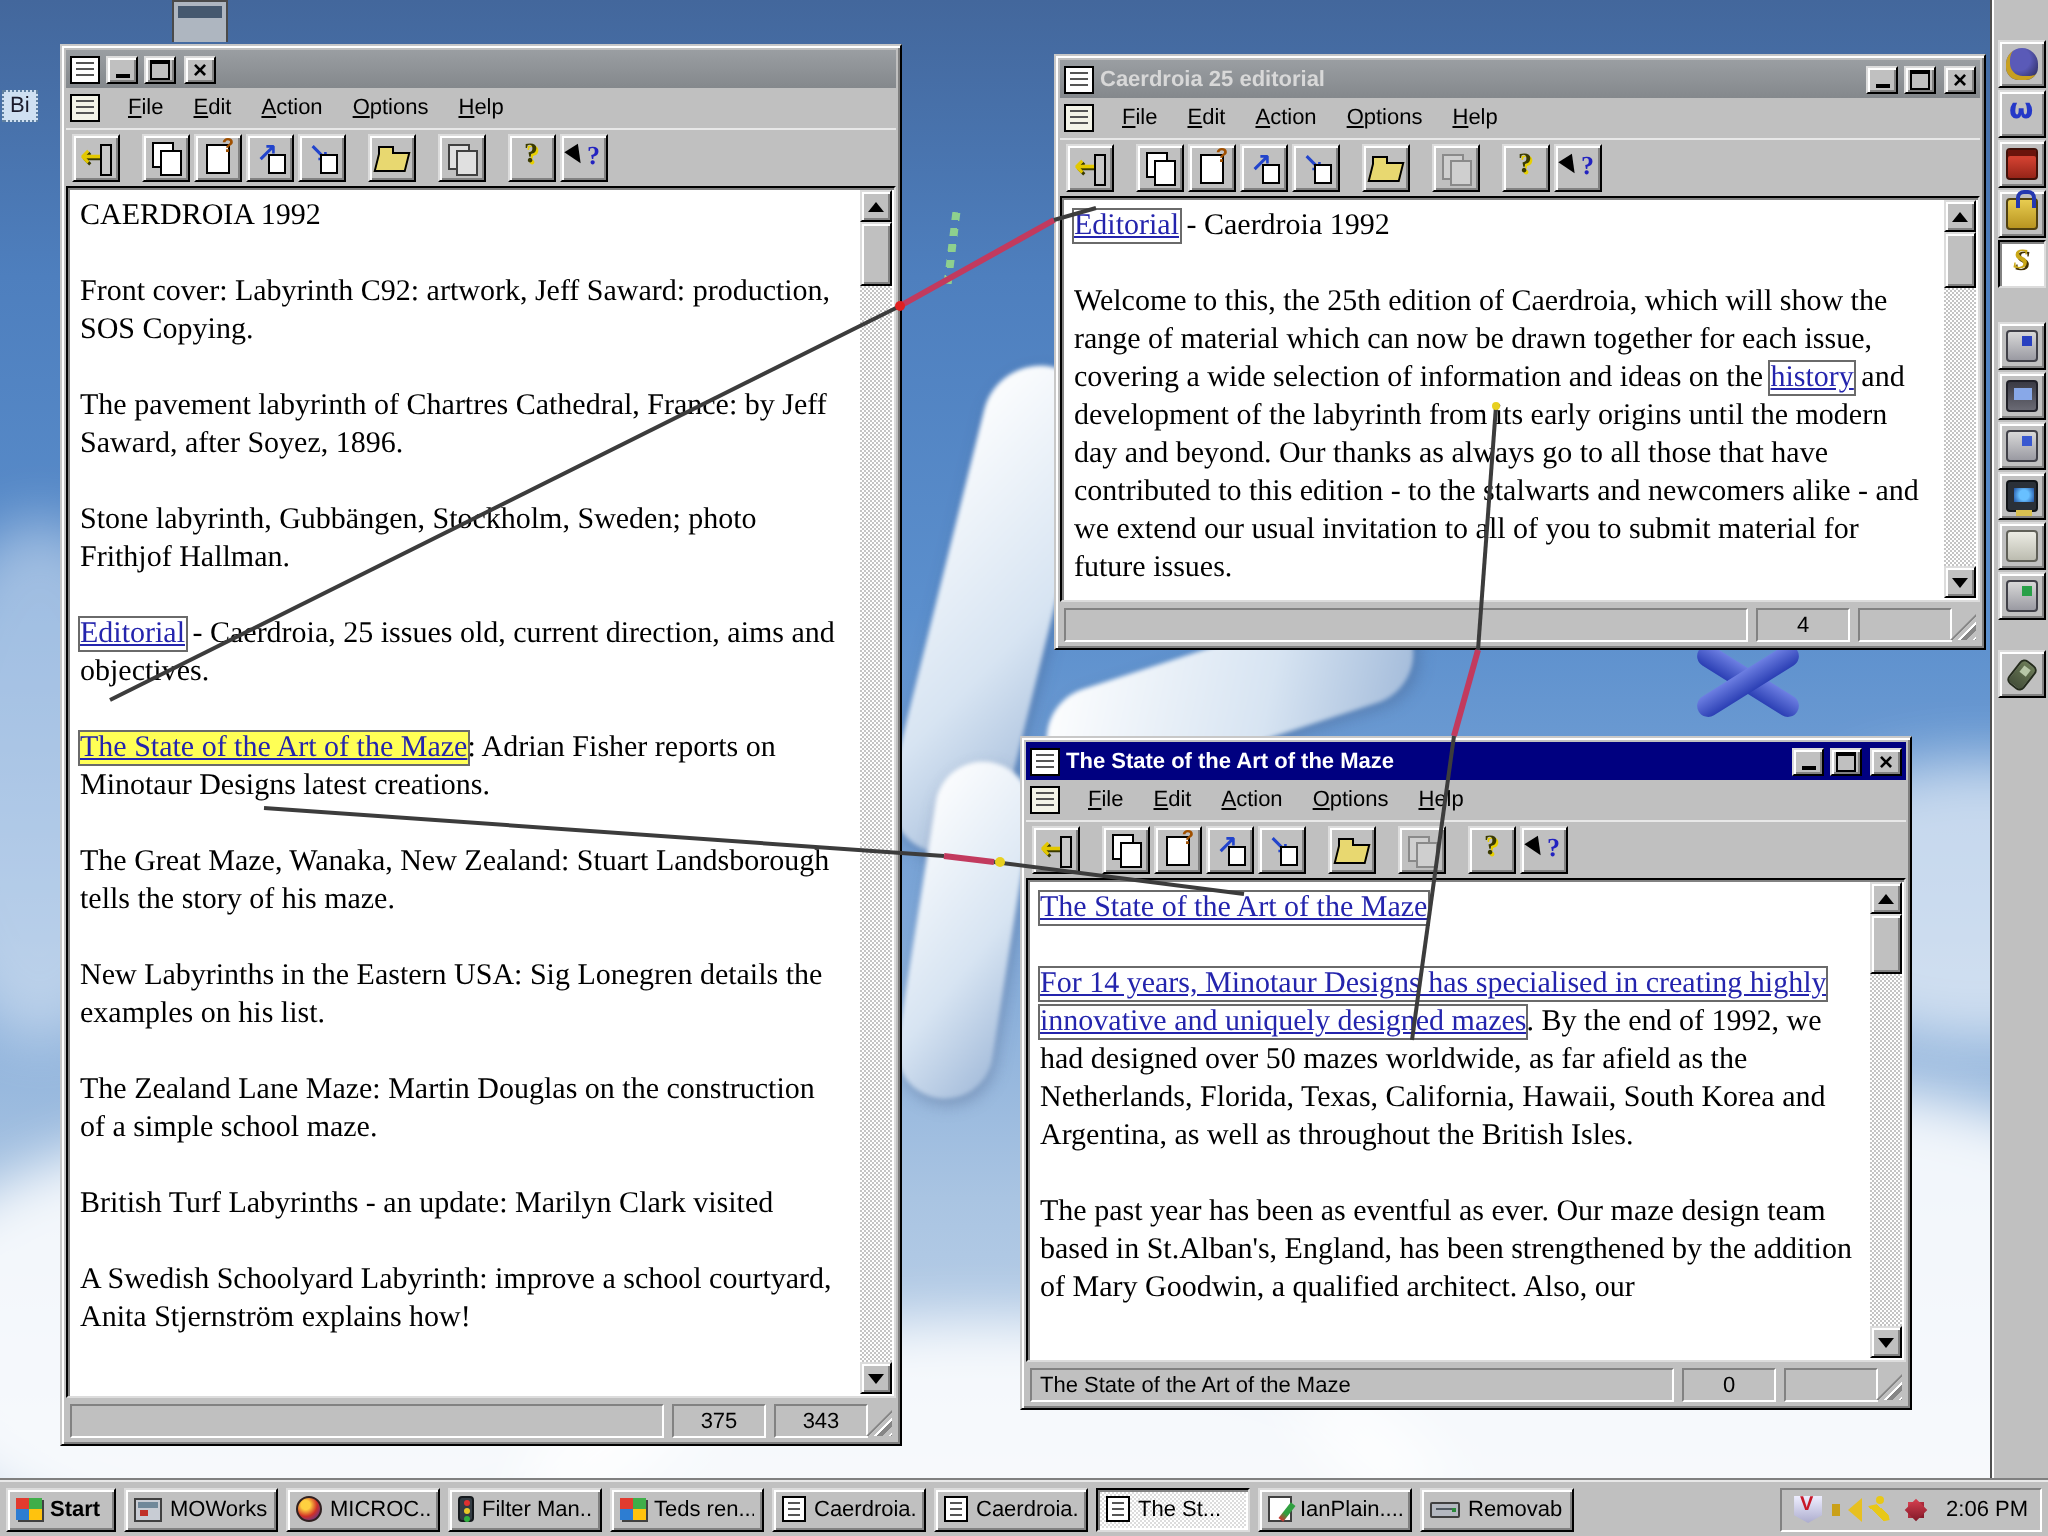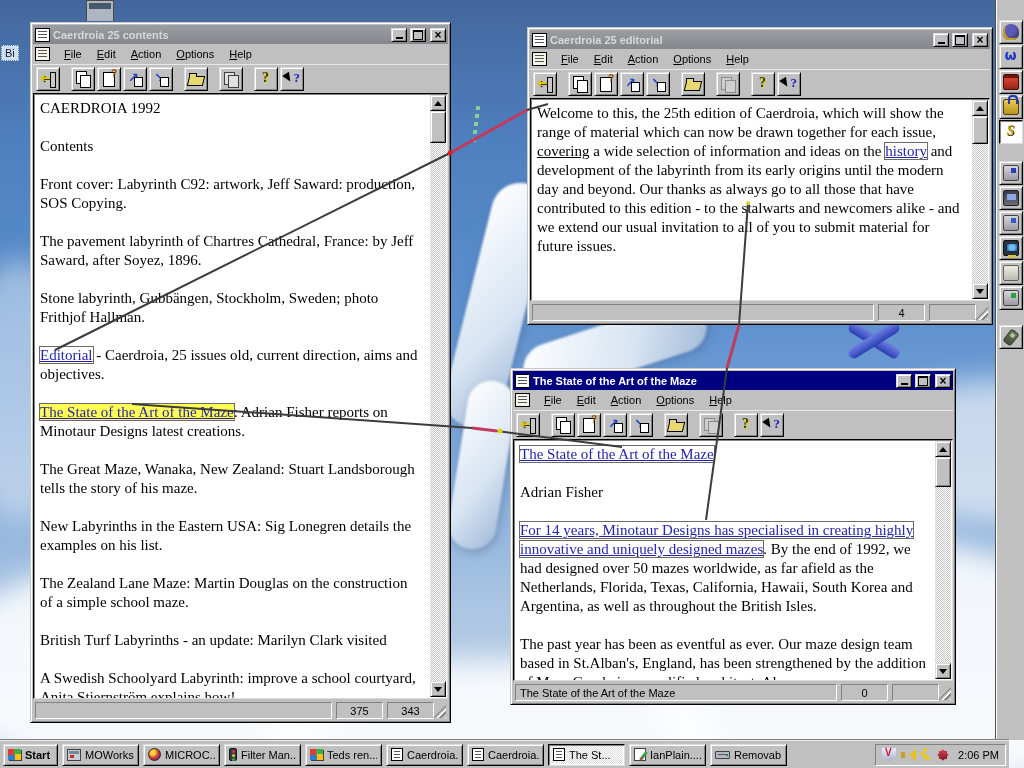--- a/index.html
+++ b/index.html
@@ -94,21 +94,21 @@
     border:4px solid transparent; border-top:9px solid #000; transform:rotate(-32deg); }
 
   .doc-area { flex:1; position:relative; background:#fff; overflow:hidden;
     border:1px solid; border-color:#000 #dcdcdc #dcdcdc #000;
     box-shadow:inset 1px 1px 0 #828282, inset -1px -1px 0 #fff;
     font-family:"Liberation Serif", serif; font-size:15px; line-height:19px; color:#000;
     padding:5px 24px 0 6px; }
   .doc-area p { margin:0 0 19px 0; }
   .dlink { color:#2424ad; text-decoration:underline; outline:1px solid #6a6a6a; outline-offset:0px; }
   .hl { background:#ffff55; }
-  .uline { text-decoration:underline; }
+  .uline { }
 
   .vscroll { position:absolute; top:1px; right:1px; bottom:1px; width:16px;
     background-color:#d6d6d6;
     background-image:conic-gradient(#fff 25%, #c4c4c4 0 50%, #fff 0 75%, #c4c4c4 0);
     background-size:2px 2px; }
   .sb-btn { position:absolute; left:0; width:16px; height:16px; display:grid; place-items:center; }
   .sb-up { top:0; } .sb-down { bottom:0; }
   .sb-up::before   { content:""; width:0; height:0; border:4px solid transparent; border-bottom:5px solid #000; margin-top:-4px; }
   .sb-down::before { content:""; width:0; height:0; border:4px solid transparent; border-top:5px solid #000; margin-bottom:-4px; }
   .sb-thumb { position:absolute; left:0; width:16px; }
@@ -150,21 +150,21 @@
   .ri-monitor::after { content:""; position:absolute; left:3px; top:3px; width:10px; height:7px;
     background:radial-gradient(circle,#68c0ff 0 40%,#2050a0); }
   .ri-monitor::before { content:""; position:absolute; left:4px; bottom:-3px; width:8px; height:3px; background:#d8c050; }
   .ri-disk-light { background:linear-gradient(180deg,#ecece4,#bcbcb0); border:1px solid #606058; }
   .ri-disk-on::after  { background:#28a048; }
   .ri-handheld { width:10px; height:15px; background:linear-gradient(180deg,#6a7a56,#45503a); border:1px solid #242c1c;
     transform:rotate(38deg); border-radius:3px; }
   .ri-handheld::after { content:""; position:absolute; left:2px; top:2px; width:4px; height:4px; background:#b8c8a8; }
 
   
-  .taskbar { position:absolute; left:0; right:15px; bottom:0; height:28px; background:#c0c0c0;
+  .taskbar { position:absolute; left:0; right:0; bottom:0; height:28px; background:#c0c0c0;
     border-top:1px solid #e8e8e8; box-shadow:0 -1px 0 #808080; z-index:100;
     display:flex; align-items:center; padding:0 3px; gap:4px; }
   .task-btn { height:22px; display:flex; align-items:center; gap:4px; padding:0 4px; font-size:11px;
     white-space:nowrap; overflow:hidden; flex:0 0 auto; }
   .start-btn { width:55px; font-weight:bold; }
   .app-btn { width:77px; }
   .task-btn.active { border-color:#000 #dcdcdc #dcdcdc #000;
     box-shadow:inset 1px 1px 0 #828282, inset -1px -1px 0 #fff;
     background-image:conic-gradient(#fff 25%, #dcdcdc 0 50%, #fff 0 75%, #dcdcdc 0); background-size:2px 2px;
     font-weight:normal; }
@@ -225,21 +225,20 @@
     <i></i>
     <i></i>
   </div>
 <div class="squiggle"></div>
 <div class="peek-icon"></div>
 <div class="bi-label">Bi</div>
 
 <div class="win inactive" id="win-contents">
   <div class="titlebar">
     <span class="doc-ico"></span>
-    <span class="title-text">Caerdroia 25 contents</span>
     <span class="tb-ctl bevel-out ctl-min"></span>
     <span class="tb-ctl bevel-out ctl-max"></span>
     <span class="tb-ctl bevel-out ctl-close close"></span>
   </div>
   <div class="menubar">
     <span class="doc-ico"></span>
   <span class="menu-item"><u>F</u>ile</span>
       <span class="menu-item"><u>E</u>dit</span>
       <span class="menu-item"><u>A</u>ction</span>
       <span class="menu-item"><u>O</u>ptions</span>
@@ -270,21 +269,20 @@
       <button class="tbtn bevel-out gap-before">
         <span class="icon icon-help"></span>
       </button>
       <button class="tbtn bevel-out">
         <span class="icon icon-chelp"></span>
       </button>
     </div>
   <div class="doc-area">
     <div>
         <p><span class="">CAERDROIA 1992</span></p>
-        <p><span class="">Contents</span></p>
         <p><span class="">Front cover: Labyrinth C92: artwork, Jeff Saward: production, SOS Copying.</span></p>
         <p><span class="">The pavement labyrinth of Chartres Cathedral, France: by Jeff Saward, after Soyez, 1896.</span></p>
         <p><span class="">Stone labyrinth, Gubbängen, Stockholm, Sweden; photo Frithjof Hallman.</span></p>
         <p><span class="dlink">Editorial</span><span class=""> - Caerdroia, 25 issues old, current direction, aims and objectives.</span></p>
         <p><span class="dlink hl">The State of the Art of the Maze</span><span class="">: Adrian Fisher reports on Minotaur Designs latest creations.</span></p>
         <p><span class="">The Great Maze, Wanaka, New Zealand: Stuart Landsborough tells the story of his maze.</span></p>
         <p><span class="">New Labyrinths in the Eastern USA: Sig Lonegren details the examples on his list.</span></p>
         <p><span class="">The Zealand Lane Maze: Martin Douglas on the construction of a simple school maze.</span></p>
         <p><span class="">British Turf Labyrinths - an update: Marilyn Clark visited</span></p>
         <p><span class="">A Swedish Schoolyard Labyrinth: improve a school courtyard, Anita Stjernström explains how!</span></p>
@@ -343,20 +341,21 @@
       </button>
       <button class="tbtn bevel-out gap-before">
         <span class="icon icon-help"></span>
       </button>
       <button class="tbtn bevel-out">
         <span class="icon icon-chelp"></span>
       </button>
     </div>
   <div class="doc-area">
     <div>
+        <p><span class="dlink">Editorial</span><span class=""> - Caerdroia 1992</span></p>
         <p><span class="">Welcome to this, the 25th edition of Caerdroia, which will show the range of material which can now be drawn together for each issue, </span><span class="uline">covering</span><span class=""> a wide selection of information and ideas on the </span><span class="dlink">history</span><span class=""> and development of the labyrinth from its early origins until the modern day and beyond. Our thanks as always go to all those that have contributed to this edition - to the stalwarts and newcomers alike - and we extend our usual invitation to all of you to submit material for future issues.</span></p>
       </div>
     <div class="vscroll">
       <span class="sb-btn bevel-out sb-up"></span>
       <span class="sb-thumb bevel-out" style="top:16px; height:28px;"></span>
       <span class="sb-btn bevel-out sb-down"></span>
     </div>
   </div>
   <div class="statusbar">
     <span class="st-panel sunken-l st-fill"></span>
@@ -407,21 +406,20 @@
       <button class="tbtn bevel-out gap-before">
         <span class="icon icon-help"></span>
       </button>
       <button class="tbtn bevel-out">
         <span class="icon icon-chelp"></span>
       </button>
     </div>
   <div class="doc-area">
     <div>
         <p><span class="dlink">The State of the Art of the Maze</span></p>
-        <p><span class="">Adrian Fisher</span></p>
         <p><span class="dlink">For 14 years, Minotaur Designs has specialised in creating highly innovative and uniquely designed mazes</span><span class="">. By the end of 1992, we had designed over 50 mazes worldwide, as far afield as the Netherlands, Florida, Texas, California, Hawaii, South Korea and Argentina, as well as throughout the British Isles.</span></p>
         <p><span class="">The past year has been as eventful as ever. Our maze design team based in St.Alban's, England, has been strengthened by the addition of Mary Goodwin, a qualified architect. Also, our</span></p>
       </div>
     <div class="vscroll">
       <span class="sb-btn bevel-out sb-up"></span>
       <span class="sb-thumb bevel-out" style="top:16px; height:30px;"></span>
       <span class="sb-btn bevel-out sb-down"></span>
     </div>
   </div>
   <div class="statusbar">

